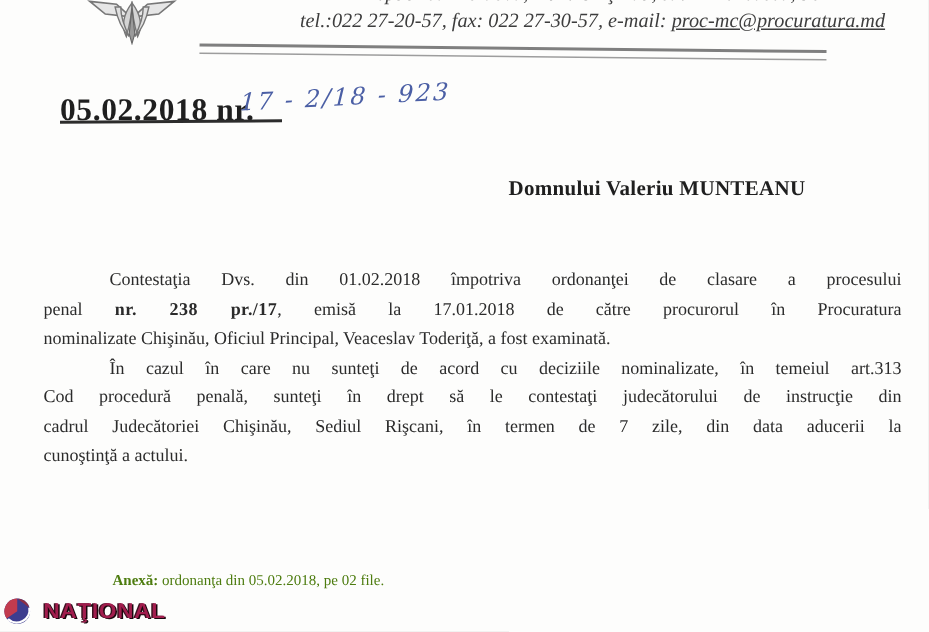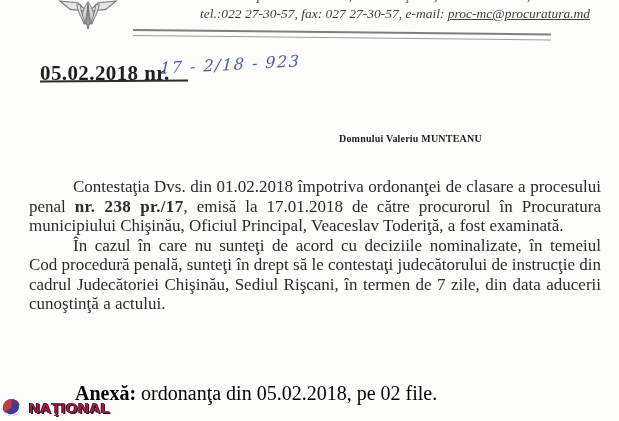--- a/index.html
+++ b/index.html
@@ -39,31 +39,31 @@
   }
   .ref-hand {
     position:absolute; left:160px; top:55px;
     font-family:"DejaVu Serif", serif; font-style:italic;
     font-size:16px; letter-spacing:1.5px; color:#4b5fa5;
     transform:rotate(-3deg) skewX(-6deg); white-space:nowrap;
   }
   
   .recipient {
     position:absolute; left:339px; top:116px;
-    font-weight:bold; font-size:10px; line-height:21.5px;
-    letter-spacing:0.2px; color:#1f1f1f; white-space:nowrap;margin-top:12px;
+    font-weight:bold; font-size:14px; line-height:21.5px;
+    letter-spacing:0.2px; color:#1f1f1f; white-space:nowrap;
   }
   
-  .body { position:absolute; left:29px; top:177px; width:572px; font-size:17px; color:#2b2b2b;font-family:Liberation Serif, serif; }
+  .body { position:absolute; left:29px; top:177px; width:572px; font-size:12px; color:#2b2b2b;font-family:Liberation Serif, serif; }
   .ln { height:19.5px; line-height:19.5px; overflow:hidden; text-align:left; }
   .ln.j { text-align:justify; text-align-last:justify; }
   .ln.ind { text-indent:44px; }
   .ln b { font-weight:bold; letter-spacing:0.3px; }
   
-  .annex { position:absolute; left:75px; top:382px; font-size:20px; color:#000000; white-space:nowrap; }
+  .annex { position:absolute; left:75px; top:382px; font-size:10px; color:#4d7c0f; white-space:nowrap; }
   .annex b { font-weight:bold; }
   
   .watermark {
     position:absolute; left:2px; top:396px; height:23px;
     display:flex; align-items:center; gap:8px;
   }
   .wm-text {
     font-family:"Liberation Sans", sans-serif; font-weight:bold;
     font-size:15px; letter-spacing:0.5px; color:#a11d4d;
     transform:scaleY(0.95);
@@ -83,36 +83,36 @@
     <path d="M32 2 C38 10 40 18 36 26 C34 19 32 11 32 2 Z" fill="#d4d4d4" stroke="#777" stroke-width="1"></path>
     <path d="M20 5 C22 15 26 22 30 26 C26 18 24 11 24 5 Z" fill="#e0e0e0" stroke="#777" stroke-width="1"></path>
     <path d="M44 5 C42 15 38 22 34 26 C38 18 40 11 40 5 Z" fill="#e0e0e0" stroke="#777" stroke-width="1"></path>
     <path d="M32 6 L30 24 L32 31 L34 24 Z" fill="#9a9a9a" stroke="#666" stroke-width="0.8"></path>
   </svg>
 
   <div class="lh-clip">
     <span class="inner">Republica Moldova, mun. Chişinău, str. Armenească, 96</span>
   </div>
 
-  <div class="lh-contact"><span>tel.:022 27-30-57,  fax: 027 27-30-57,  e-mail: </span><span class="email">proc-mc@procuratura.md</span></div>
+  <div class="lh-contact"><span>tel.:022 27-20-57,  fax: 022 27-30-57,  e-mail: </span><span class="email">proc-mc@procuratura.md</span></div>
 
   <div class="rule"></div>
 
   <div class="ref-label">05.02.2018 nr.</div>
   <div class="ref-underline"></div>
   <div class="ref-hand">17 - 2/18 - 923</div>
 
   <div class="recipient">
     <div>Domnului Valeriu MUNTEANU</div>
   </div>
 
   <div class="body">
     <div class="ln j ind">Contestaţia Dvs. din 01.02.2018 împotriva ordonanţei de clasare a procesului</div>
     <div class="ln j"><span>penal </span><b>nr. 238 pr./17</b><span>, emisă la 17.01.2018 de către procurorul în Procuratura</span></div>
-    <div class="ln">municipiului Chişinău, Oficiul Principal, Veaceslav Toderiţă, a fost examinată.</div>
+    <div class="ln">nominalizate Chişinău, Oficiul Principal, Veaceslav Toderiţă, a fost examinată.</div>
     <div class="ln j ind">În cazul în care nu sunteţi de acord cu deciziile nominalizate, în temeiul art.313</div>
     <div class="ln j">Cod procedură penală, sunteţi în drept să le contestaţi judecătorului de instrucţie din</div>
     <div class="ln j">cadrul Judecătoriei Chişinău, Sediul Rişcani, în termen de 7 zile, din data aducerii la</div>
     <div class="ln">cunoştinţă a actului.</div>
   </div>
 
   <div class="annex"><b>Anexă:</b><span> ordonanţa din 05.02.2018, pe 02 file.</span></div>
 
   <div class="watermark">
     <svg width="19" height="19" viewBox="0 0 20 20" aria-hidden="true">

